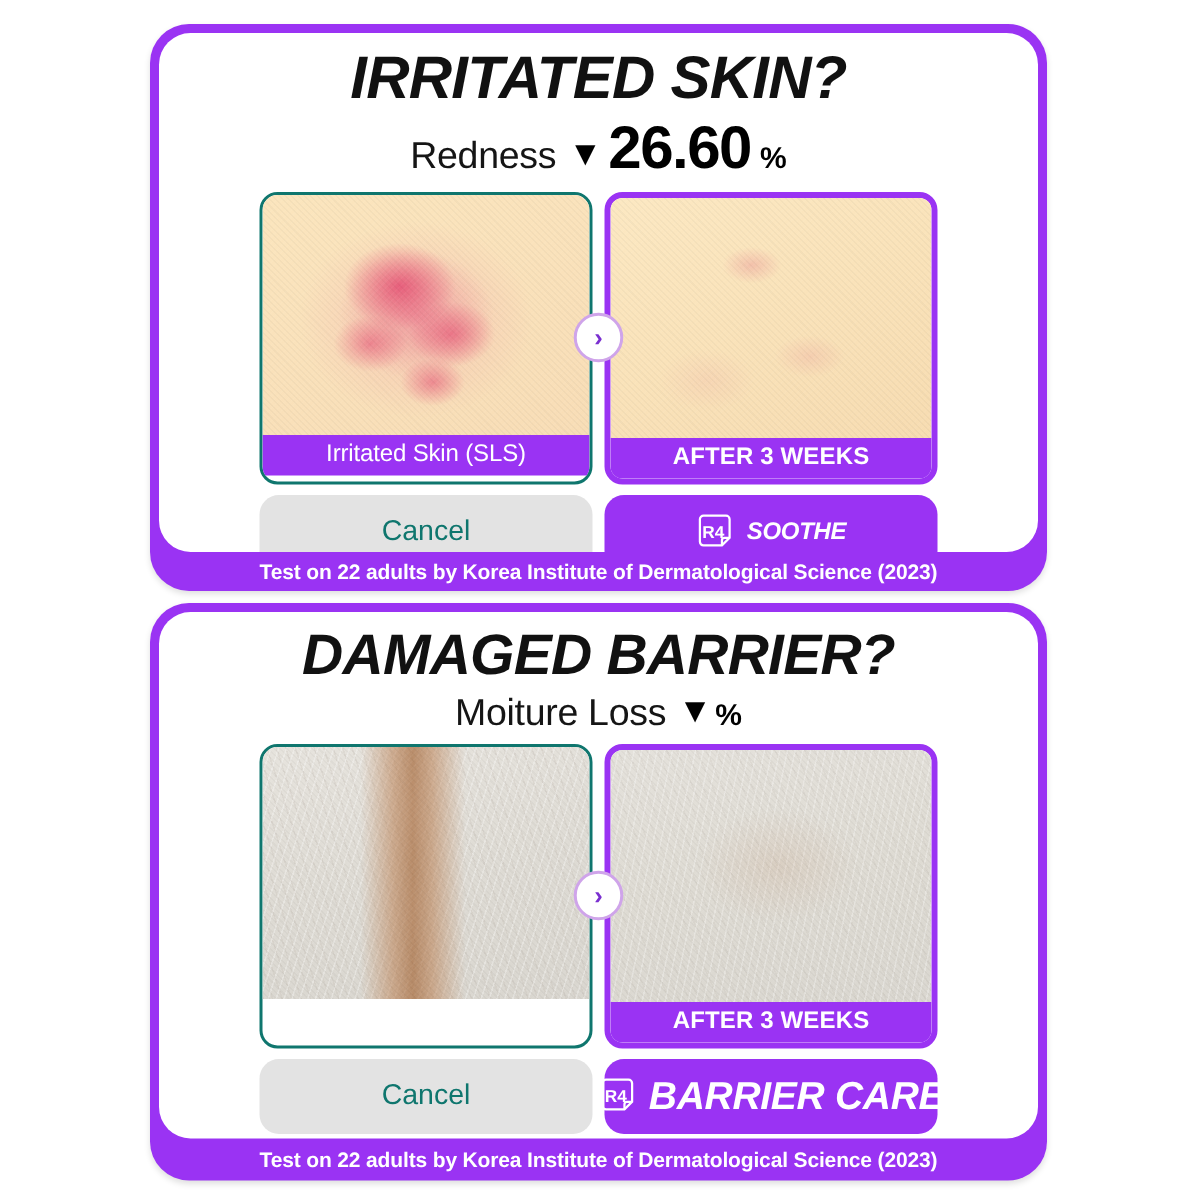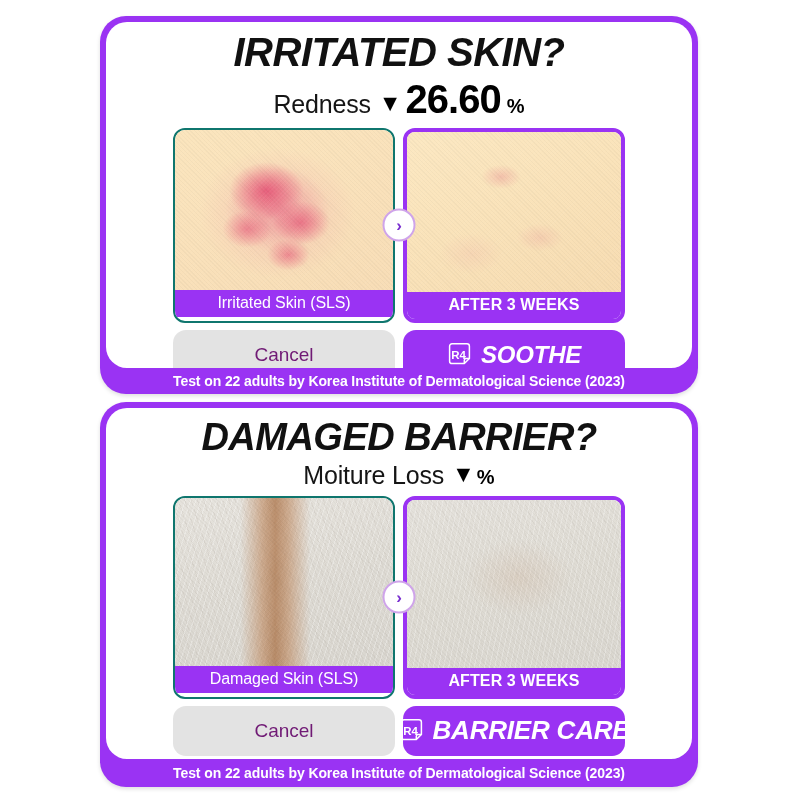--- a/index.html
+++ b/index.html
@@ -210,32 +210,32 @@
     align-items:center;
     justify-content:center;
     box-sizing:border-box;
     border:none;
     font-family:inherit;
     cursor:pointer;
   }
   .btn-cancel{
     width:222px;
     background:#e3e3e3;
-    color:#701a75;
+    color:#0f766e;
     font-size:19px;
     font-weight:400;
   }
   .btn-cta{
     width:222px;
     background:#9a33f3;
     color:#ffffff;
     gap:9px;
   }
   .cta-text{
-    font-size:24px;
+    font-size:16px;
     font-weight:900;
     font-style:italic;
     letter-spacing:-0.2px;
     white-space:nowrap;
   }
   .card-b .cta-text{font-size:26px;}
 
   
   .r4-mark{
     position:relative;
@@ -322,21 +322,20 @@
         <span class="metric-arrow">▼</span>
         <span class="metric-unit">%</span>
       </div>
 
       <div class="compare">
         <div class="pane pane-before">
           <div class="photo">
             <div class="skin-base skin-damaged"></div>
               <div class="grain"></div>
           </div>
-          <div class="pane-caption cap-before">Damaged Skin (SLS)</div>
         </div>
 
         <div class="pane pane-after">
           <div class="photo">
             <div class="skin-base skin-healed"></div>
               <div class="grain"></div>
           </div>
           <div class="pane-caption cap-after">AFTER 3 WEEKS</div>
         </div>
 

